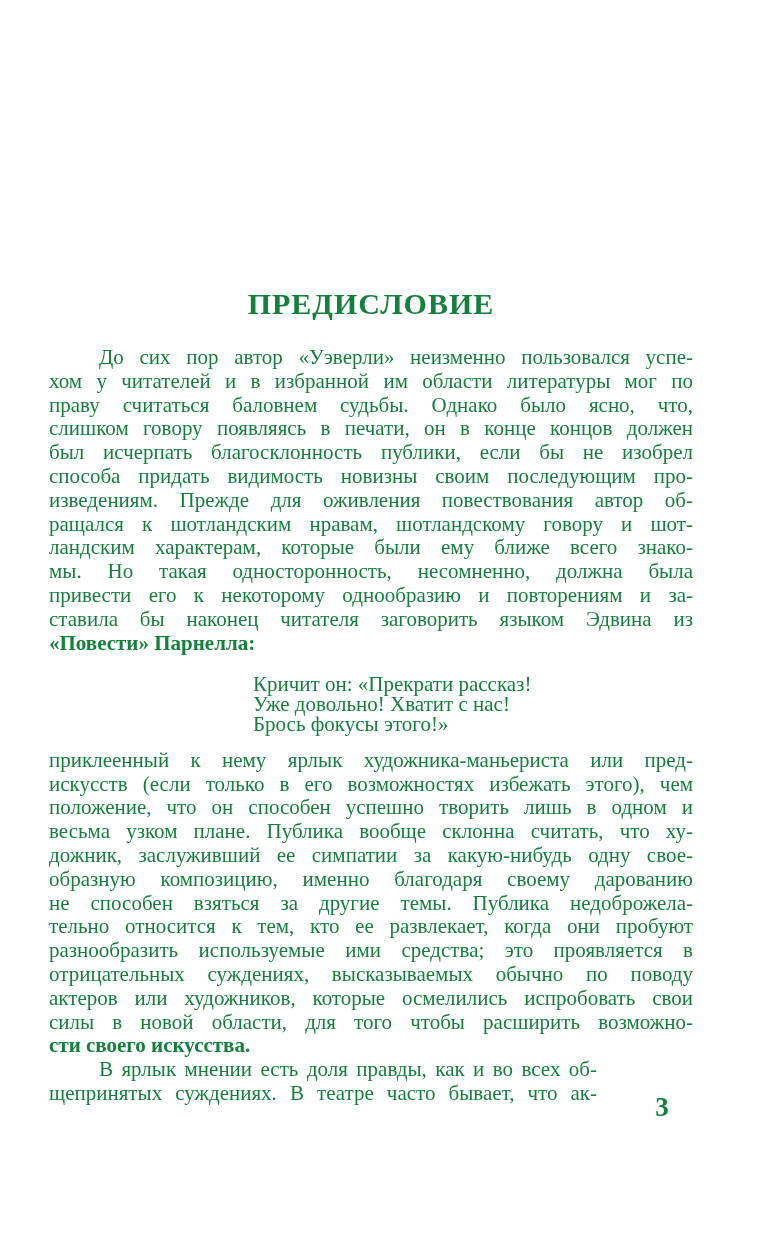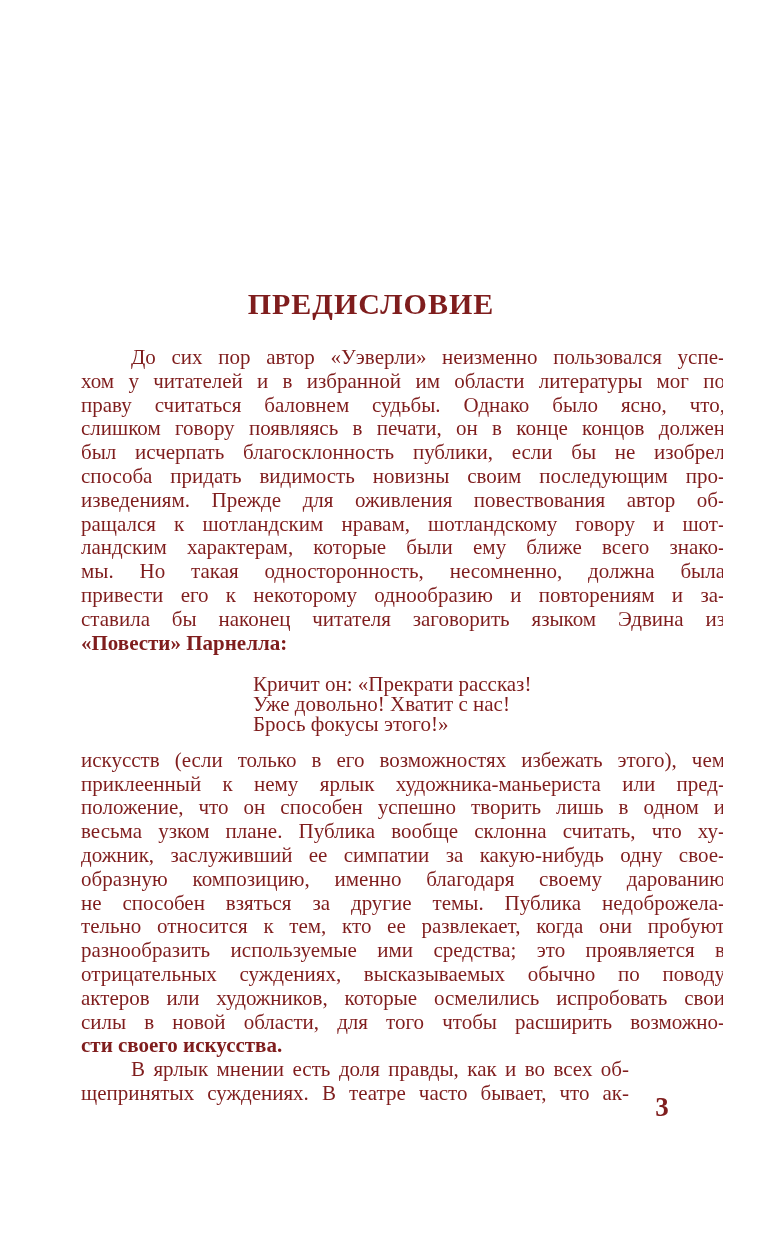--- a/index.html
+++ b/index.html
@@ -5,21 +5,21 @@
   html, body {
     margin: 0;
     padding: 0;
     background: #ffffff;
   }
   .page {
     position: relative;
     width: 723px;
     height: 1241px;
     background: #ffffff;
-    color: #7f1d1d;
+    color: #15803d;
     font-family: "Liberation Serif", serif;
     overflow: hidden;
   }
   .chapter-title {
     position: absolute;
     top: 287px;
     left: 49px;
     width: 644px;
     text-align: center;
     font-size: 30px;
@@ -28,21 +28,21 @@
     white-space: nowrap;
   }
   .text-body {
     position: absolute;
     top: 346px;
     left: 49px;
     width: 644px;
     font-size: 21px;
     line-height: 23.8px;
   }
-  .block { width: 644px; margin-left: 32px; }
+  .block { width: 644px; }
   .block.narrow { width: 548px; }
   .line { text-align: justify; text-justify: inter-word; }
   .line.just { text-align-last: justify; }
   .line.left { text-align-last: left; font-weight: bold; }
   .line.indent { text-indent: 50px; }
   .block.verse {
     margin-left: 204px;
     width: 440px;
     margin-top: 20px;
     margin-bottom: 14px;
@@ -80,22 +80,22 @@
         <div class="line just">привести его к некоторому однообразию и повторениям и за-</div>
         <div class="line just">ставила бы наконец читателя заговорить языком Эдвина из</div>
         <div class="line left">«Повести» Парнелла:</div>
       </div>
       <div class="block verse">
         <div class="line">Кричит он: «Прекрати рассказ!</div>
         <div class="line">Уже довольно! Хватит с нас!</div>
         <div class="line">Брось фокусы этого!»</div>
       </div>
       <div class="block paragraph">
+        <div class="line just">приклеенный к нему ярлык художника-маньериста или пред-</div>
         <div class="line just">искусств (если только в его возможностях избежать этого), чем</div>
-        <div class="line just">приклеенный к нему ярлык художника-маньериста или пред-</div>
         <div class="line just">положение, что он способен успешно творить лишь в одном и</div>
         <div class="line just">весьма узком плане. Публика вообще склонна считать, что ху-</div>
         <div class="line just">дожник, заслуживший ее симпатии за какую-нибудь одну свое-</div>
         <div class="line just">образную композицию, именно благодаря своему дарованию</div>
         <div class="line just">не способен взяться за другие темы. Публика недоброжела-</div>
         <div class="line just">тельно относится к тем, кто ее развлекает, когда они пробуют</div>
         <div class="line just">разнообразить используемые ими средства; это проявляется в</div>
         <div class="line just">отрицательных суждениях, высказываемых обычно по поводу</div>
         <div class="line just">актеров или художников, которые осмелились испробовать свои</div>
         <div class="line just">силы в новой области, для того чтобы расширить возможно-</div>

